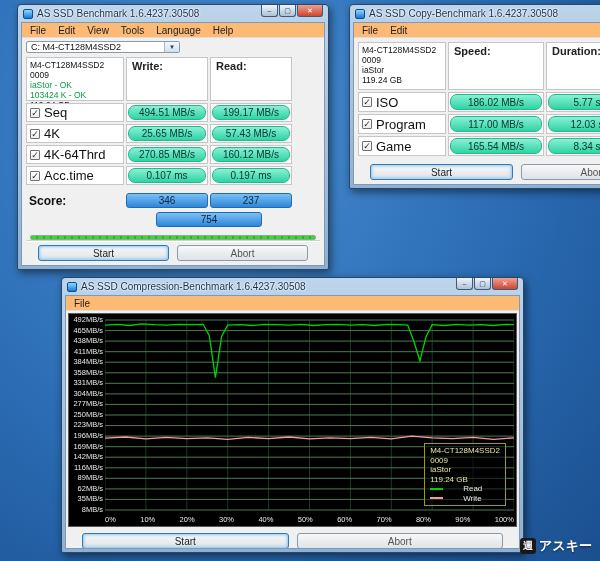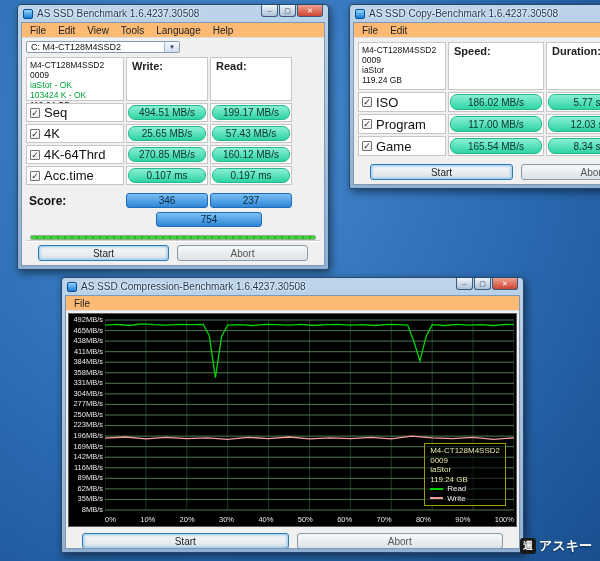--- a/index.html
+++ b/index.html
@@ -74,21 +74,21 @@
   
   .chart-wrap { margin:2px; background:#000; border:1px solid #5a5a5a; padding:2px 2px 1px; }
   .chart-main { display:flex; }
   .y-gutter { width:34px; flex:0 0 34px; display:flex; flex-direction:column; justify-content:space-between; padding:0 2px 0 1px; }
   .y-tick { font-size:7.5px; line-height:8px; height:8px; color:#e8e8e8; text-align:right; }
   .plot { flex:1; position:relative; height:198px; }
   .x-gutter { margin-left:34px; display:flex; justify-content:space-between; font-size:7.5px; color:#e8e8e8; padding:1px 0 0; height:11px; }
   .x-tick { line-height:9px; }
   .legend { position:absolute; right:8px; bottom:8px; border:1px solid #9aa000; background:rgba(0,0,0,.55);
             padding:2px 5px; font-size:8px; line-height:9.5px; color:#e6e6a8; }
-  .series-row { display:flex; align-items:center; gap:4px; color:#e8e8e8; }
+  .series-row { display:flex; align-items:center; gap:20px; color:#e8e8e8; }
   .series-swatch { width:13px; height:2px; background:#888; }
 
   .watermark { position:absolute; right:8px; bottom:6px; display:flex; align-items:center; gap:3px;
                color:#fff; font-size:13px; font-weight:bold; text-shadow:0 1px 2px rgba(0,0,0,.5); }
   .wm-box { width:16px; height:16px; background:#1a1a1a; border-radius:3px; color:#fff; font-size:10px;
             display:flex; align-items:center; justify-content:center; font-weight:bold; }
 </style>
 </head>
 <body>
 

